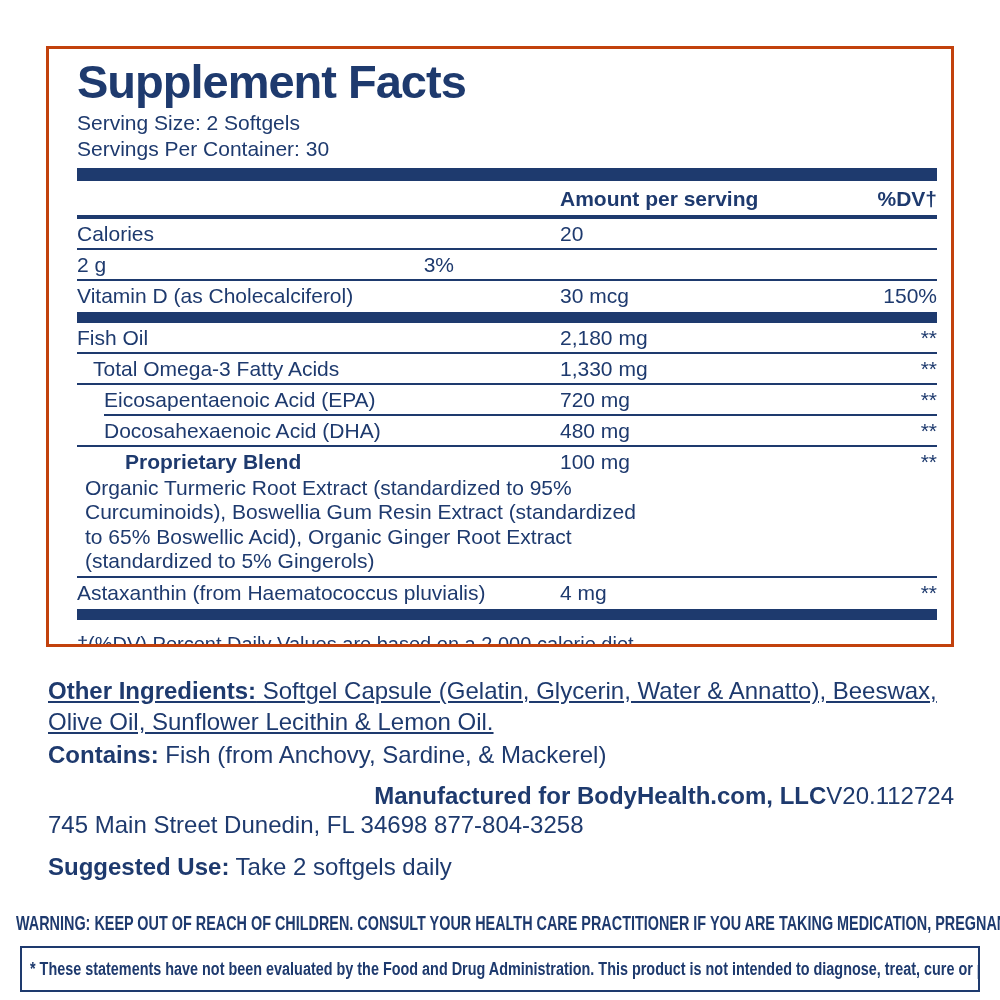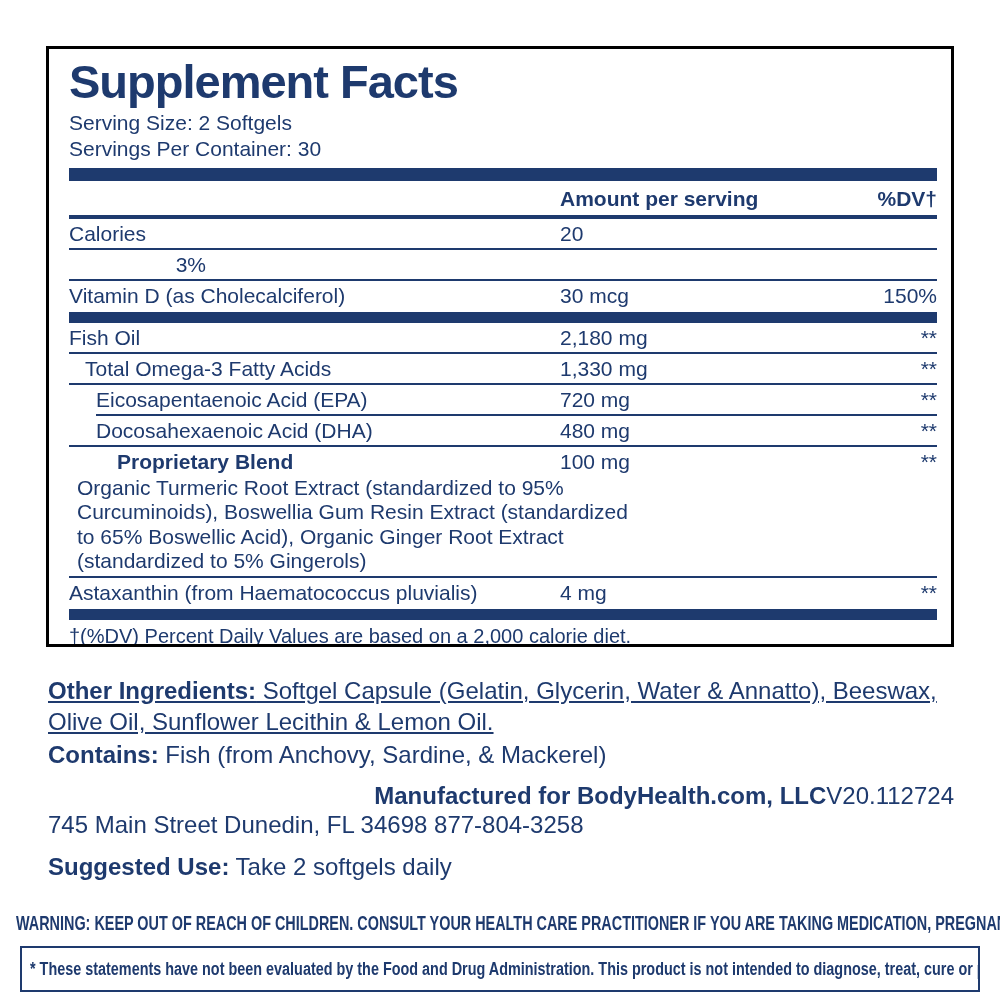--- a/index.html
+++ b/index.html
@@ -2,22 +2,22 @@
 <html><head>
 <meta charset="utf-8">
 <style>
   html,body{margin:0;padding:0;}
   body{
     width:1000px;height:1000px;position:relative;background:#ffffff;
     font-family:"Liberation Sans", sans-serif;color:#1e3a6e;overflow:hidden;
   }
   .panel{
     position:absolute;left:46px;top:46px;width:908px;height:601px;
-    border:3px solid #000000;box-sizing:border-box;
-    padding:6px 14px 8px 20px;overflow:hidden;background:#ffffff;
+    border:3px solid #c2410c;box-sizing:border-box;
+    padding:6px 14px 8px 28px;overflow:hidden;background:#ffffff;
   }
   .sf-title{
     font-size:47px;font-weight:bold;letter-spacing:-1px;line-height:1.05;
     margin:2px 0 4px 0;
   }
   .serving-line{font-size:21px;line-height:1.2;}
   .bar{height:13px;background:#1e3a6e;margin:7px 0 0 0;}
   .bar.mid{height:11px;margin:2px 0 0 0;}
   .hdr-row{display:flex;align-items:flex-end;font-weight:bold;font-size:21px;padding:6px 0 4px 0;}
   .hdr-spacer{flex:1;}
@@ -25,21 +25,21 @@
   .c-dv{width:137px;text-align:right;}
   .hdr-underline{border-top:4px solid #1e3a6e;}
   .row{display:flex;font-size:21px;padding:3px 0 2px 0;align-items:baseline;}
   .row .c-label{flex:1;}
   .row.bold .c-label{font-weight:bold;margin-left:48px;}
   .row .ind1{padding-left:16px;}
   .row .ind2{padding-left:27px;}
   .sep{border-top:2px solid #1e3a6e;}
   .sep.indent{margin-left:27px;}
   .blend-desc{font-size:21px;line-height:1.17;margin:0 0 2px 8px;max-width:552px;}
-  .footnotes{margin-top:4px;font-size:20px;line-height:1.22;}
+  .footnotes{margin-top:12px;font-size:20px;line-height:1.22;}
   .blk{position:absolute;font-size:24px;line-height:1.28;}
   .blk b{font-weight:bold;}
   .other-block{left:48px;top:676px;width:918px;text-decoration:underline;}
   .contains-block{left:48px;top:740px;width:918px;}
   .manu-row{left:48px;top:781px;width:906px;display:flex;justify-content:flex-end;}
   .manu-left{font-weight:bold;}
   .manu-code{font-weight:normal;}
   .address-block{left:48px;top:810px;width:918px;}
   .suggested-block{left:48px;top:852px;width:918px;}
   .warning-block{
@@ -75,20 +75,21 @@
   <div class="hdr-underline"></div>
 
   <div id="rows-container">
   <div class="row">
     <div class="c-label">Calories</div>
     <div class="c-amount">20</div>
     <div class="c-dv"></div>
   </div>
 <div class="sep"></div>
   <div class="row">
+    <div class="c-amount">2 g</div>
     <div class="c-dv">3%</div>
   </div>
 <div class="sep"></div>
   <div class="row">
     <div class="c-label">Vitamin D (as Cholecalciferol)</div>
     <div class="c-amount">30 mcg</div>
     <div class="c-dv">150%</div>
   </div>
 <div class="bar mid"></div>
   <div class="row">

